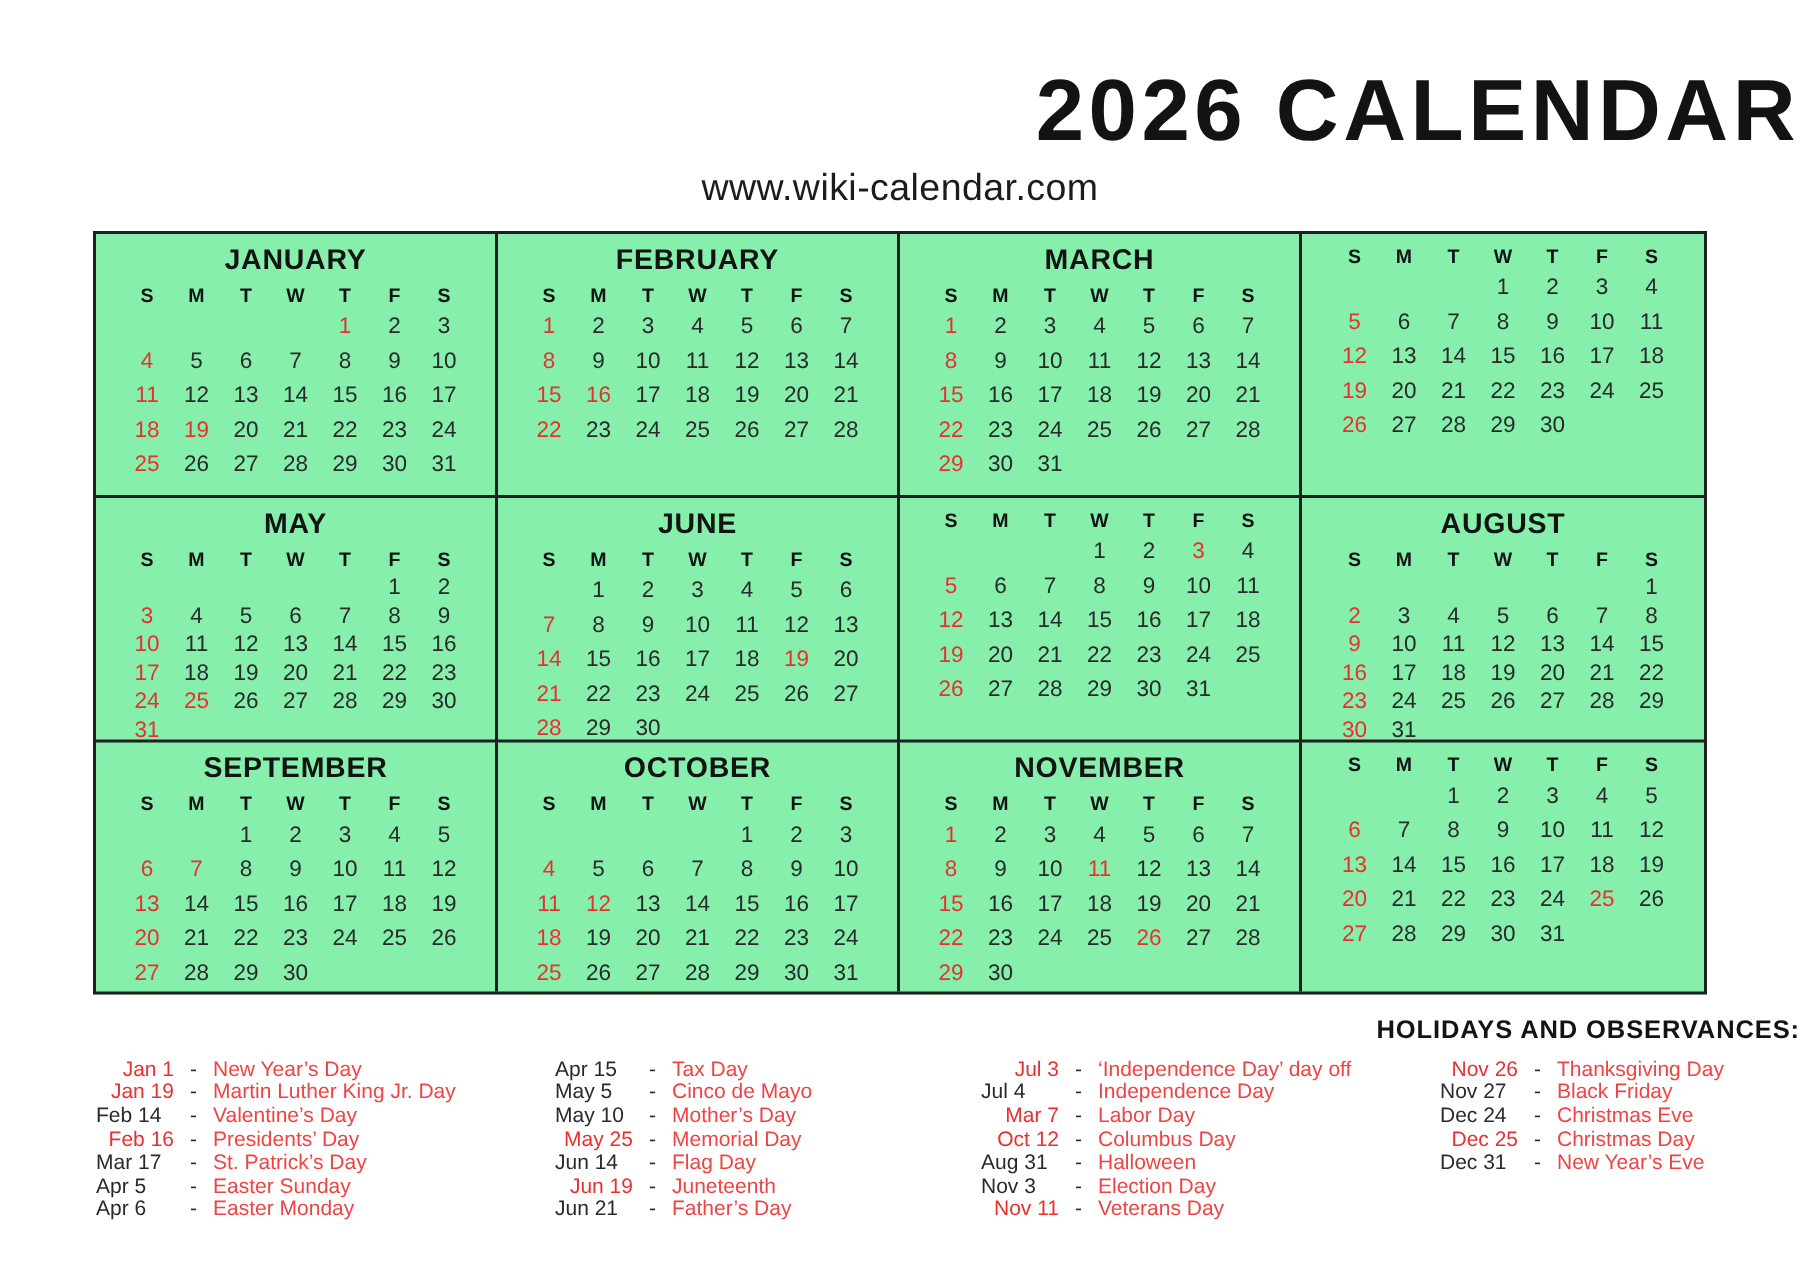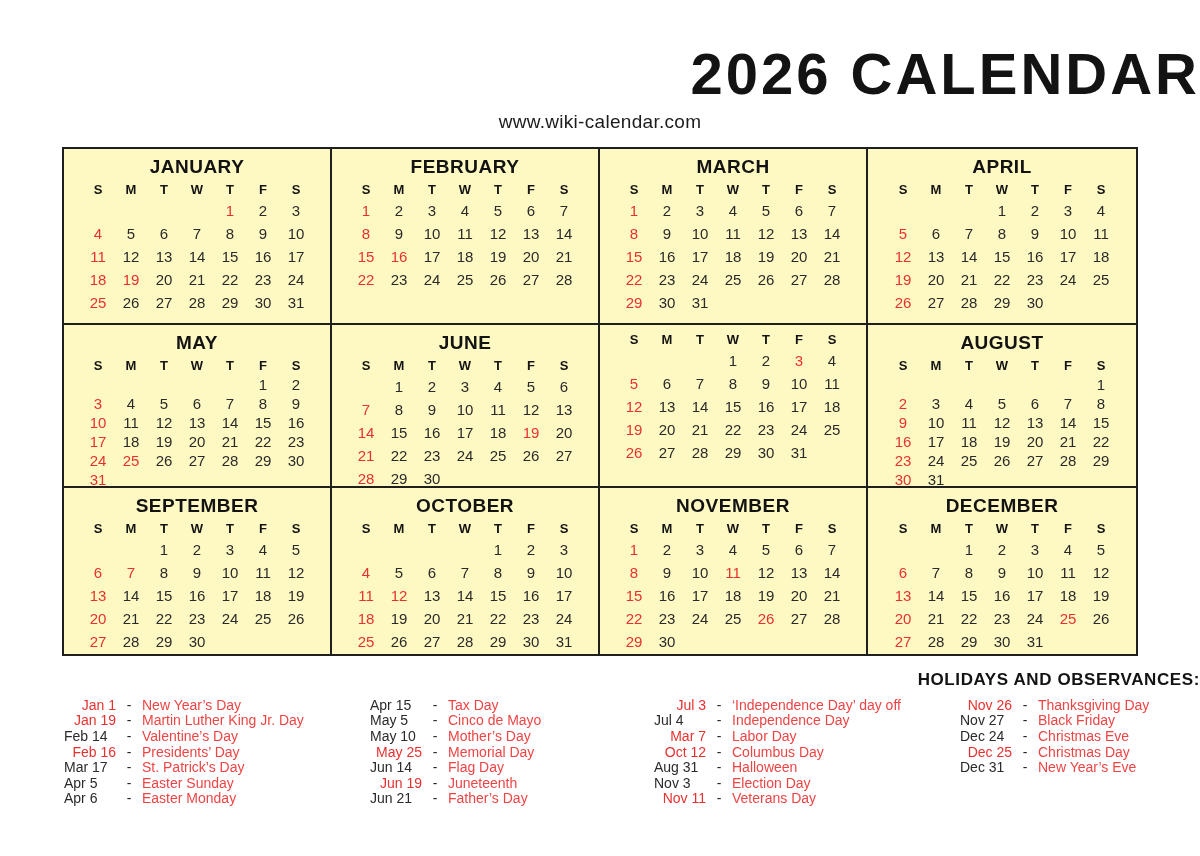--- a/index.html
+++ b/index.html
@@ -6,27 +6,27 @@
   body{
     width:1200px;height:856px;position:relative;overflow:hidden;
     font-family:"Liberation Sans", sans-serif;color:#231f20;
     -webkit-font-smoothing:antialiased;
   }
   .page-title{
     margin-top:44px;text-align:right;font-size:58px;font-weight:700;
     letter-spacing:3px;color:#131313;line-height:1.05;
   }
   .page-subtitle{
-    text-align:center;font-size:19px;margin-top:6px;color:#1c1c1c;letter-spacing:.3px;
+    text-align:center;font-size:25px;margin-top:6px;color:#1c1c1c;letter-spacing:.3px;
   }
   .calendar-grid{
     box-sizing:border-box;width:1076px;height:509px;margin:14px auto 0 auto;
     border:2px solid #1f1f1f;display:grid;
     grid-template-columns:repeat(4,1fr);grid-template-rows:176px 163px 166px;
-    background:#fef9c3;
+    background:#86efac;
   }
   .month{box-sizing:border-box;border-right:2px solid #1f1f1f;border-bottom:2px solid #1f1f1f;padding-top:5px;}
   .month:nth-child(4n){border-right:none;}
   .month:nth-child(n+9){border-bottom:none;}
   .month-title{
     text-align:center;font-weight:700;font-size:19px;letter-spacing:.5px;
     color:#131313;margin:2px 0 3px 0;line-height:21px;
   }
   .day-table{
     display:grid;grid-template-columns:repeat(7,33px);justify-content:center;
@@ -180,21 +180,20 @@
         <span class="day">25</span>
         <span class="day">26</span>
         <span class="day">27</span>
         <span class="day">28</span>
         <span class="day red">29</span>
         <span class="day">30</span>
         <span class="day">31</span>
       </div>
     </div>
     <div class="month">
-      <div class="month-title">APRIL</div>
       <div class="day-table">
         <span class="dow">S</span>
         <span class="dow">M</span>
         <span class="dow">T</span>
         <span class="dow">W</span>
         <span class="dow">T</span>
         <span class="dow">F</span>
         <span class="dow">S</span>
         <span class="day"></span>
         <span class="day"></span>
@@ -543,21 +542,20 @@
         <span class="day">24</span>
         <span class="day">25</span>
         <span class="day red">26</span>
         <span class="day">27</span>
         <span class="day">28</span>
         <span class="day red">29</span>
         <span class="day">30</span>
       </div>
     </div>
     <div class="month">
-      <div class="month-title">DECEMBER</div>
       <div class="day-table">
         <span class="dow">S</span>
         <span class="dow">M</span>
         <span class="dow">T</span>
         <span class="dow">W</span>
         <span class="dow">T</span>
         <span class="dow">F</span>
         <span class="dow">S</span>
         <span class="day"></span>
         <span class="day"></span>

